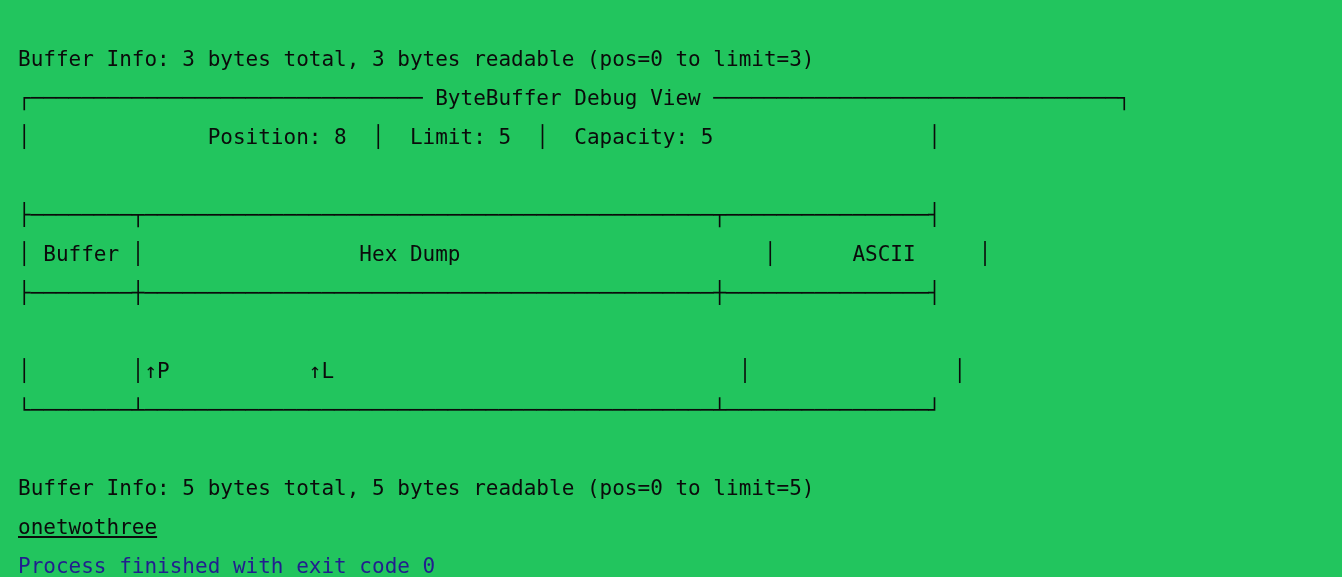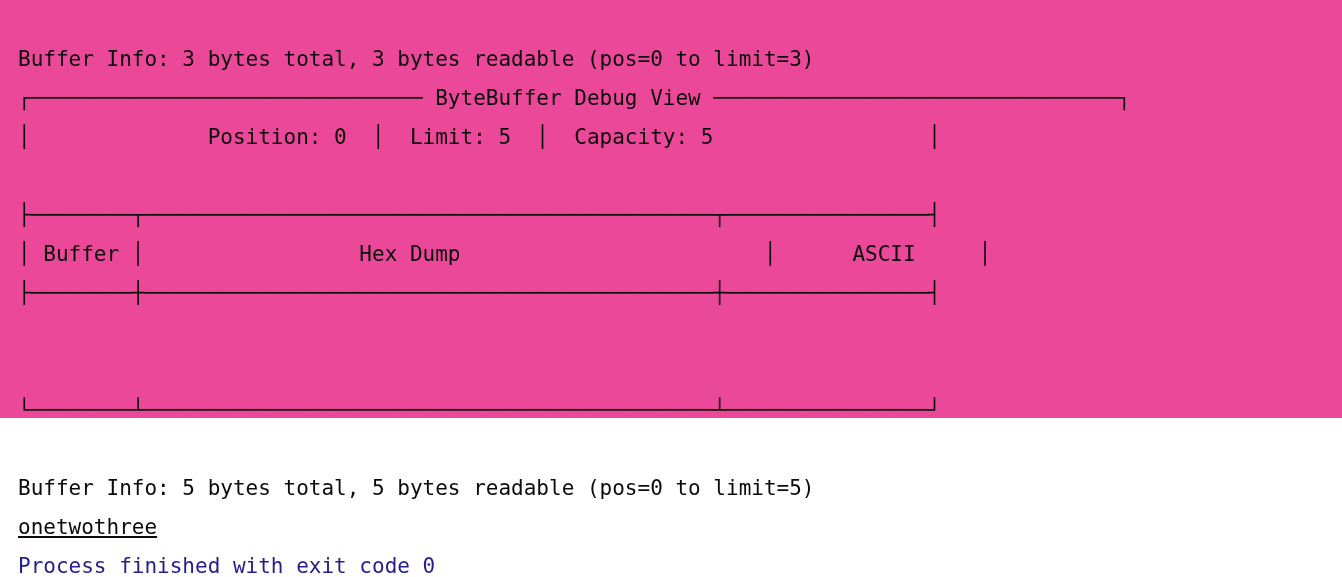--- a/index.html
+++ b/index.html
@@ -9,22 +9,22 @@
   }
   body {
     width: 1342px;
     height: 577px;
     overflow: hidden;
     font-family: "DejaVu Sans Mono", "Liberation Mono", monospace;
   }
   #console {
     position: relative;
     width: 1342px;
-    height: 418px;
-    background: #ec4899;
+    height: 577px;
+    background: #22c55e;
     padding: 0;
   }
   .line {
     position: absolute;
     left: 18px;
     white-space: pre;
     font-family: "DejaVu Sans Mono", "Liberation Mono", monospace;
     font-size: 21px;
     line-height: 26px;
     letter-spacing: 0px;
@@ -49,22 +49,23 @@
   .r11 { top: 475px; }
   .r12 { top: 514px; text-decoration: underline; }
   .r13 { top: 553px; }
 </style>
 </head>
 <body>
 
 <div id="console">
   <div class="line r0">Buffer Info: 3 bytes total, 3 bytes readable (pos=0 to limit=3)</div>
   <div class="line r1">┌─────────────────────────────── ByteBuffer Debug View ────────────────────────────────┐</div>
-  <div class="line r2">│              Position: 0  │  Limit: 5  │  Capacity: 5                 │</div>
+  <div class="line r2">│              Position: 8  │  Limit: 5  │  Capacity: 5                 │</div>
   <div class="line r4">├────────┬─────────────────────────────────────────────┬────────────────┤</div>
   <div class="line r5">│ Buffer │                 Hex Dump                        │      ASCII     │</div>
   <div class="line r6">├────────┼─────────────────────────────────────────────┼────────────────┤</div>
+  <div class="line r8">│        │↑P           ↑L                                │                │</div>
   <div class="line r9">└────────┴─────────────────────────────────────────────┴────────────────┘</div>
   <div class="line r10"></div>
   <div class="line r11">Buffer Info: 5 bytes total, 5 bytes readable (pos=0 to limit=5)</div>
   <div class="line r12">onetwothree</div>
   <div class="line r13 exit">Process finished with exit code 0</div>
 </div>
 
 </body></html>

